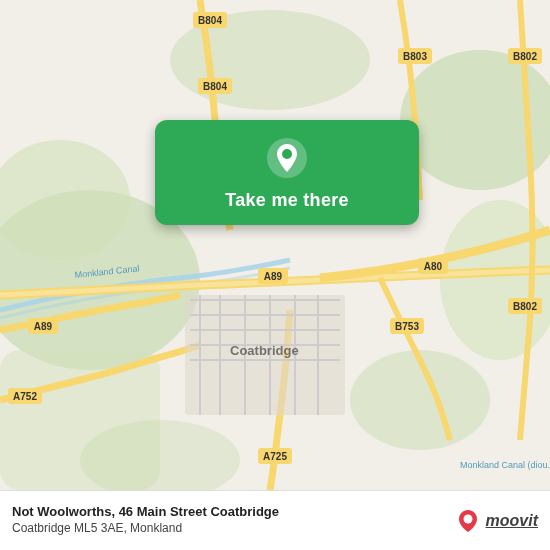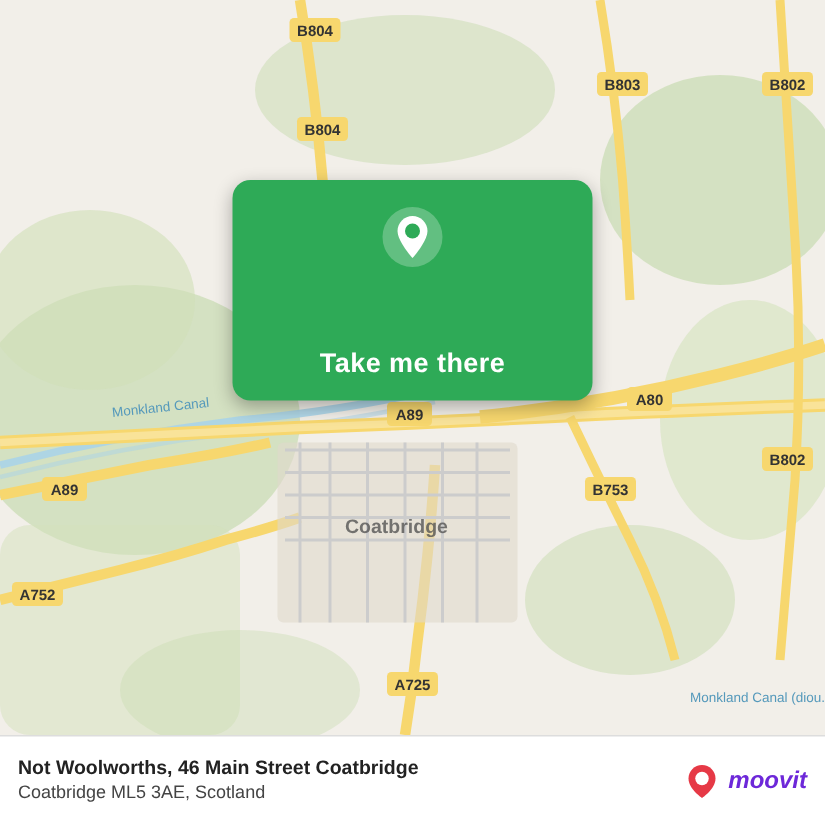--- a/index.html
+++ b/index.html
@@ -23,30 +23,29 @@
     .map-svg {
       width: 100%;
       height: 100%;
     }
 
     
     .cta-overlay {
       position: absolute;
       top: 120px;
       left: 155px;
-      width: 240px;
+      width: 264px;
       background-color: #2eaa57;
       border-radius: 12px;
       display: flex;
       flex-direction: column;
       align-items: center;
       padding: 16px 20px 14px 20px;
       box-shadow: 0 4px 12px rgba(0,0,0,0.3);
       cursor: pointer;
-      gap: 42px;
     }
 
     .pin-icon {
       width: 44px;
       height: 44px;
       margin-bottom: 10px;
     }
 
     .cta-label {
       color: #fff;
@@ -93,22 +92,23 @@
     }
 
     .moovit-icon {
       width: 28px;
       height: 28px;
     }
 
     .moovit-text {
       font-size: 16px;
       font-weight: 700;
-      color: #6d28d9;
+      color: #404040;
       font-style: italic;
+      text-decoration: underline;
     }
 
     
     .osm-attribution {
       position: absolute;
       bottom: 62px;
       left: 8px;
       font-size: 10px;
       color: #333;
       background: rgba(255,255,255,0.75);
@@ -220,21 +220,21 @@
     </svg>
     <span class="cta-label">Take me there</span>
   </div>
 
   
 </div>
 
 <div id="info-bar">
   <div class="info-left">
     <span class="info-title">Not Woolworths, 46 Main Street Coatbridge</span>
-    <span class="info-subtitle">Coatbridge ML5 3AE, Scotland</span>
+    <span class="info-subtitle">Coatbridge ML5 3AE, Monkland</span>
   </div>
   <div class="moovit-logo">
 
     <svg class="moovit-icon" viewBox="0 0 28 28" xmlns="http://www.w3.org/2000/svg">
       <path d="M14 3 C9 3 5 7 5 12 C5 19 14 25 14 25 C14 25 23 19 23 12 C23 7 19 3 14 3Z" fill="#e63946"></path>
       <circle cx="14" cy="12" r="4.5" fill="white"></circle>
     </svg>
     <span class="moovit-text">moovit</span>
   </div>
 </div>

